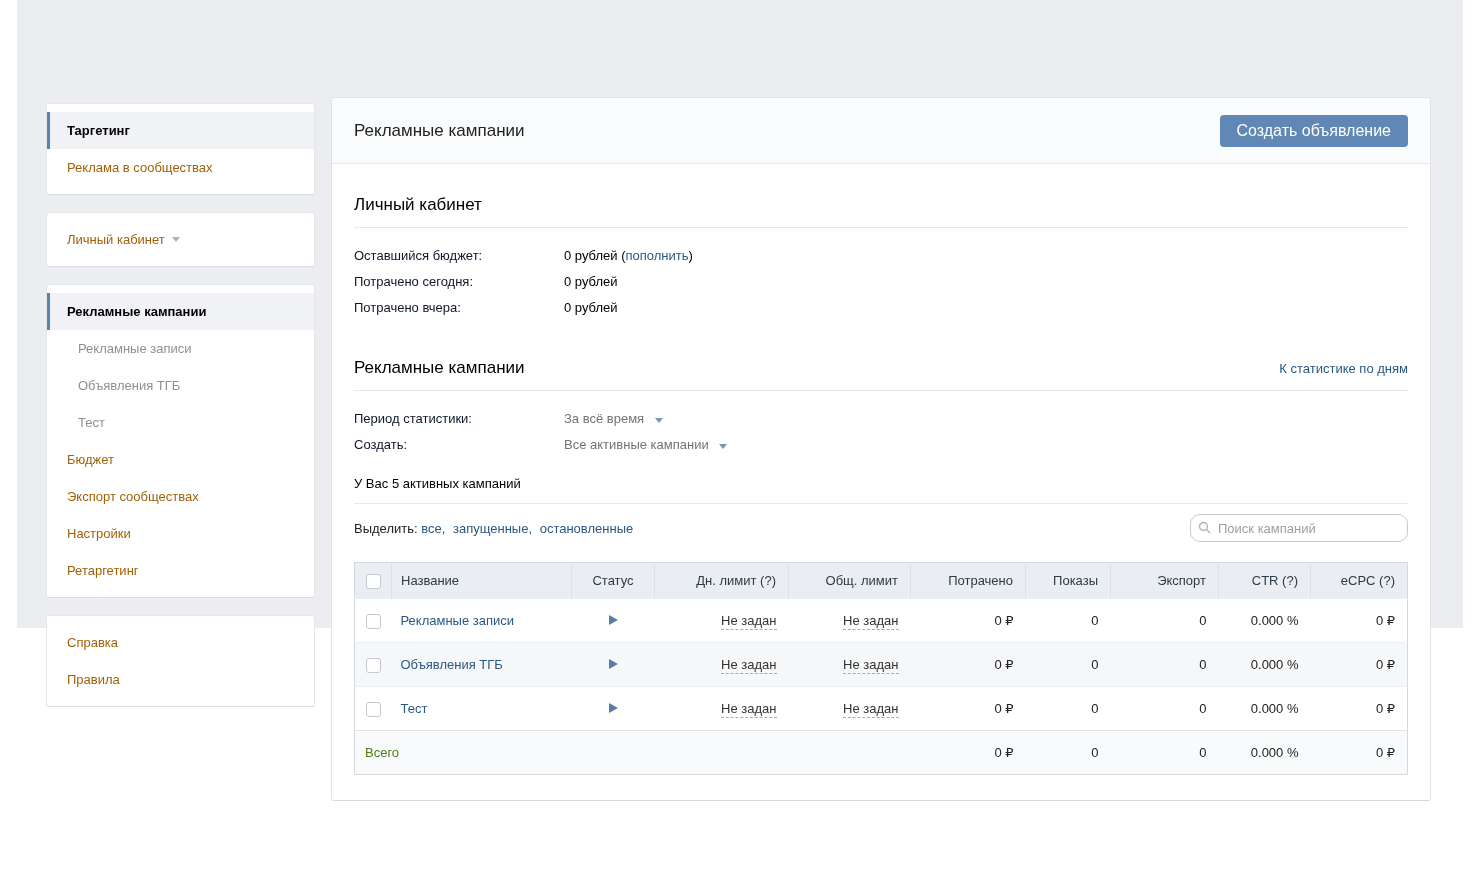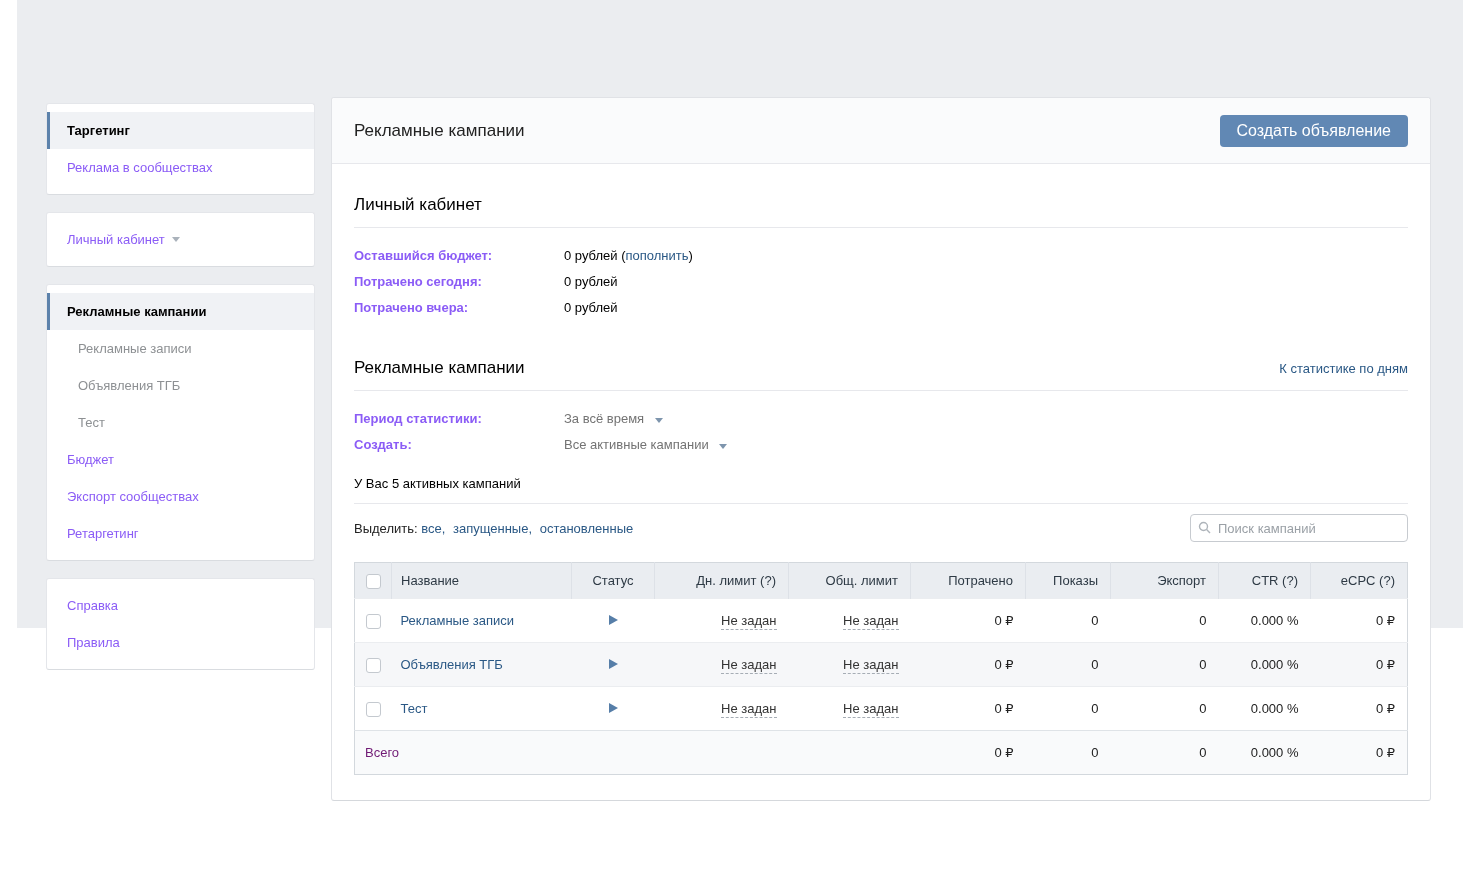--- a/index.html
+++ b/index.html
@@ -8,70 +8,70 @@
     width:1480px; height:877px; background:#ffffff;
     font-family:"Liberation Sans","DejaVu Sans",sans-serif;
     font-size:13px; color:#222; position:relative; overflow:hidden;
   }
   .canvas { position:absolute; left:17px; top:0; width:1446px; height:628px; background:#ebedf0; }
   .layout { display:flex; align-items:flex-start; gap:16px; padding:97px 32px 0 29px; }
 
   
   .sidebar { flex:0 0 269px; width:269px; margin-top:6px; }
   .card { background:#fff; border:1px solid #e4e6ea; border-bottom-color:#d9dce0; border-radius:3px; padding:8px 0; margin-bottom:17px; }
-  .side-item { display:flex; align-items:center; height:37px; padding:0 20px; color:#8b5cf6; cursor:pointer; white-space:nowrap; }
+  .side-item { display:flex; align-items:center; height:37px; padding:0 20px; color:#a16207; cursor:pointer; white-space:nowrap; }
   .side-item.active { background:#f0f2f5; color:#000; font-weight:700; border-left:3px solid #5c82ab; padding-left:17px; cursor:default; }
   .side-item.sub { padding-left:31px; color:#8d9093; }
   .caret { display:inline-block; width:0; height:0; border-left:4px solid transparent; border-right:4px solid transparent; border-top:5px solid #aab2bb; margin-left:7px; }
   .caret.blue { border-top-color:#7e95ad; }
 
   
   .panel { flex:1; background:#fff; border:1px solid #e0e2e6; border-bottom-color:#d5d8dc; border-radius:3px; }
   .panel-header { display:flex; align-items:center; justify-content:space-between; height:66px; padding:0 22px; background:#fafbfc; border-bottom:1px solid #e7e8ec; border-radius:3px 3px 0 0; }
   .page-title { font-size:17px; font-weight:400; margin:0; color:#222; }
   .btn-primary { background:#6188b4; color:#fff; border:0; border-radius:4px; height:32px; padding:0 17px; font-size:16px; font-family:inherit; cursor:pointer; }
   .panel-body { padding:4px 22px 25px; }
 
   h2.section { font-size:17px; font-weight:400; margin:27px 0 0; color:#000; }
   hr.divider { border:0; border-top:1px solid #e7e8ec; margin:12px 0 0; }
 
   .kv { margin-top:15px; }
   .kv-row { display:flex; line-height:26px; }
-  .kv-label { width:210px; color:#8b5cf6; flex:0 0 210px;font-weight:bold; }
+  .kv-label { width:210px; color:#0f172a; flex:0 0 210px; }
   .kv-value { color:#000; }
   a.blue, .blue { color:#2a5885; text-decoration:none; cursor:pointer; }
   .dd-link { color:#737373; cursor:pointer; }
 
   .section-head { display:flex; justify-content:space-between; align-items:baseline; margin-top:37px; }
   .active-note { margin-top:18px; color:#000; }
 
   .select-row { display:flex; justify-content:space-between; align-items:center; margin-top:10px; }
   .select-links .comma { color:#2a5885; margin-right:4px; }
   .search-box { position:relative; width:218px; }
-  .search-box input { width:100%; height:28px; border:1px solid #c7cbd0; border-radius:4px; padding:0 8px 0 27px; font-size:13px; font-family:inherit; color:#222; background:#fff; }
+  .search-box input { width:100%; height:28px; border:1px solid #c7cbd0; border-radius:10px; padding:0 8px 0 27px; font-size:13px; font-family:inherit; color:#222; background:#fff; }
   .search-box input::placeholder { color:#9aa0a6; }
   .search-icon { position:absolute; left:8px; top:7px; pointer-events:none; }
 
   
   table.campaigns { border-collapse:collapse; table-layout:fixed; width:100%; margin-top:20px; border:1px solid #d3d8dd; }
   thead th { background:#eaedf1; height:36px; font-weight:400; color:#2e3a45; border-left:1px solid #dde1e7; }
   thead th:first-child { border-left:0; }
   th.left  { text-align:left;  padding-left:9px; }
   th.right { text-align:right; padding-right:12px; }
   th.center{ text-align:center; }
   tbody td { height:44px; border-top:1px solid #ebedf0; }
   tbody tr.alt { background:#f6f7f9; }
   td.left  { text-align:left;  padding-left:9px; }
   td.right { text-align:right; padding-right:12px; }
   td.center{ text-align:center; }
   tfoot td { height:44px; background:#f9fafb; border-top:1px solid #dfe3e7; }
   .checkbox { appearance:none; -webkit-appearance:none; width:15px; height:15px; border:1px solid #c4c9cf; border-radius:3px; background:#fff; margin:0; vertical-align:middle; cursor:pointer; }
   .play-icon { display:inline-block; width:0; height:0; border-left:9px solid #567ea8; border-top:5px solid transparent; border-bottom:5px solid transparent; }
   .not-set { color:#333; border-bottom:1px dashed #a6adb5; padding-bottom:1px; white-space:nowrap; cursor:pointer; }
-  .total-label { font-weight:400; color:#701a75; }
+  .total-label { font-weight:400; color:#4d7c0f; }
 </style>
 </head>
 <body>
 
 <div class="canvas">
   <div class="layout">
 
     <aside class="sidebar">
 
       <div class="card">
@@ -101,20 +101,23 @@
           <span>Объявления ТГБ</span>
         </div>
         <div class="side-item sub">
           <span>Тест</span>
         </div>
         <div class="side-item">
           <span>Бюджет</span>
         </div>
         <div class="side-item">
           <span>Экспорт сообществах</span>
+        </div>
+        <div class="side-item">
+          <span>Настройки</span>
         </div>
         <div class="side-item">
           <span>Ретаргетинг</span>
         </div>
       </div>
 
       <div class="card">
         <div class="side-item">
           <span>Справка</span>
         </div>

